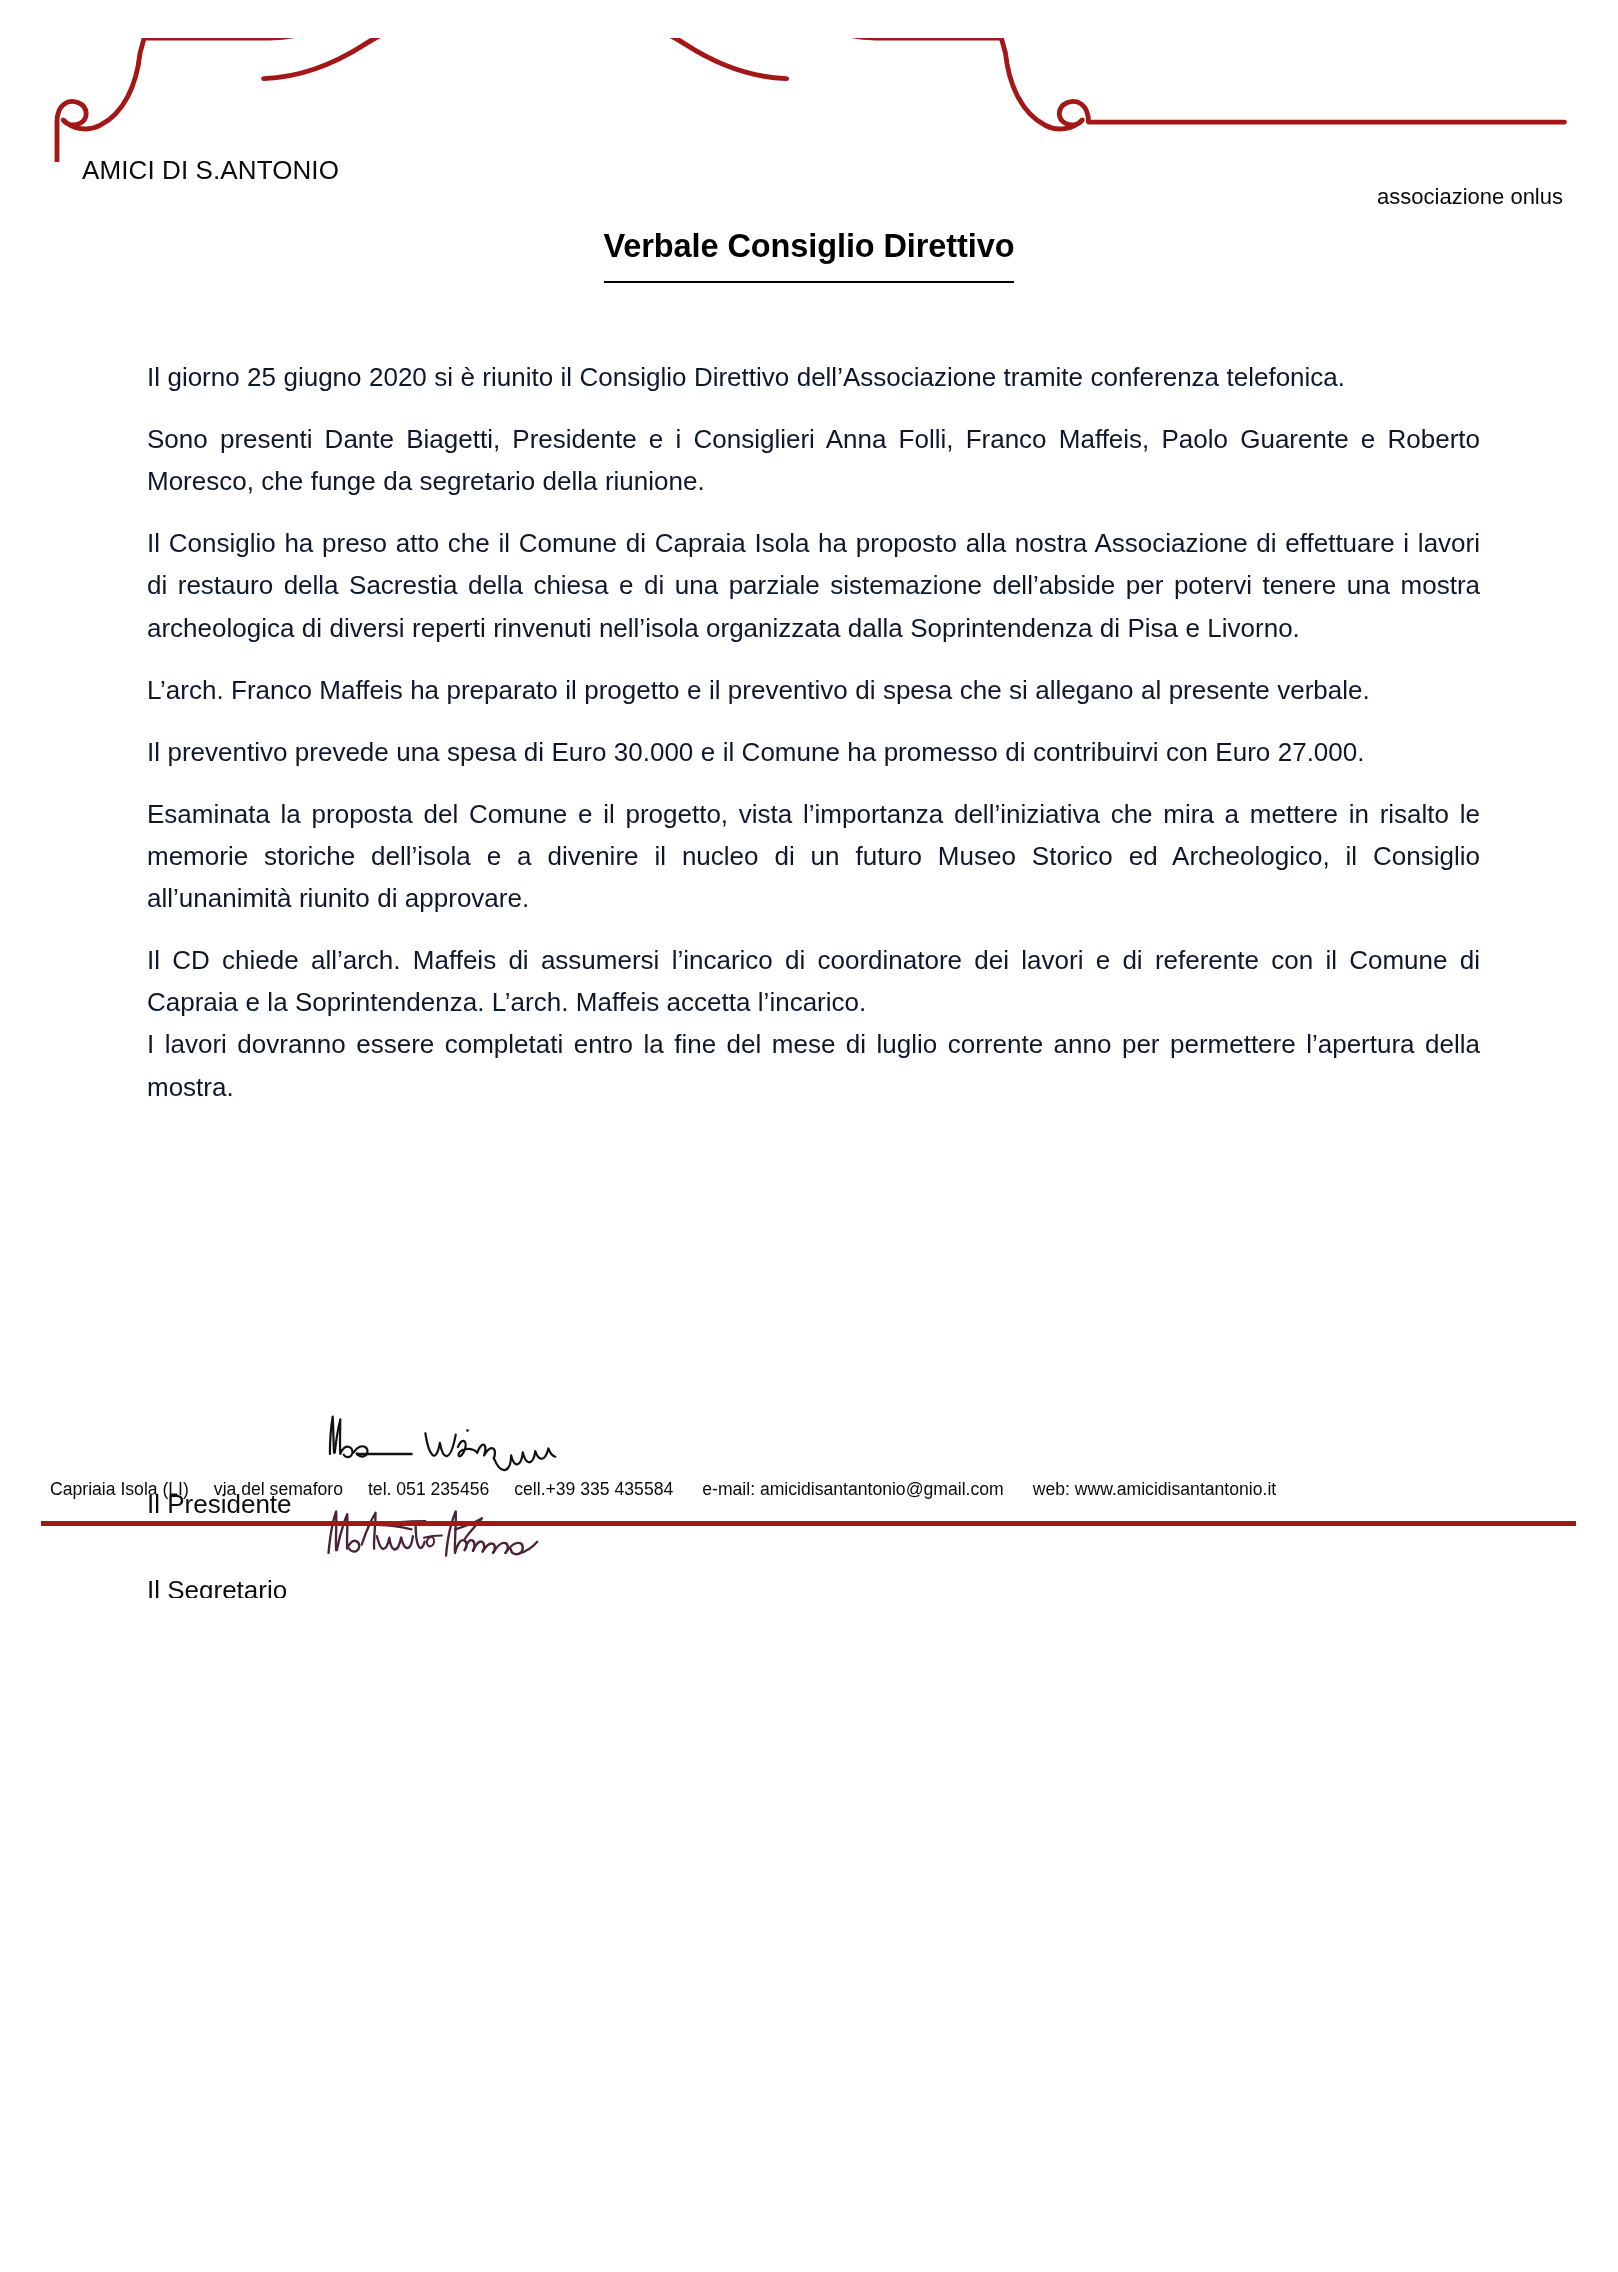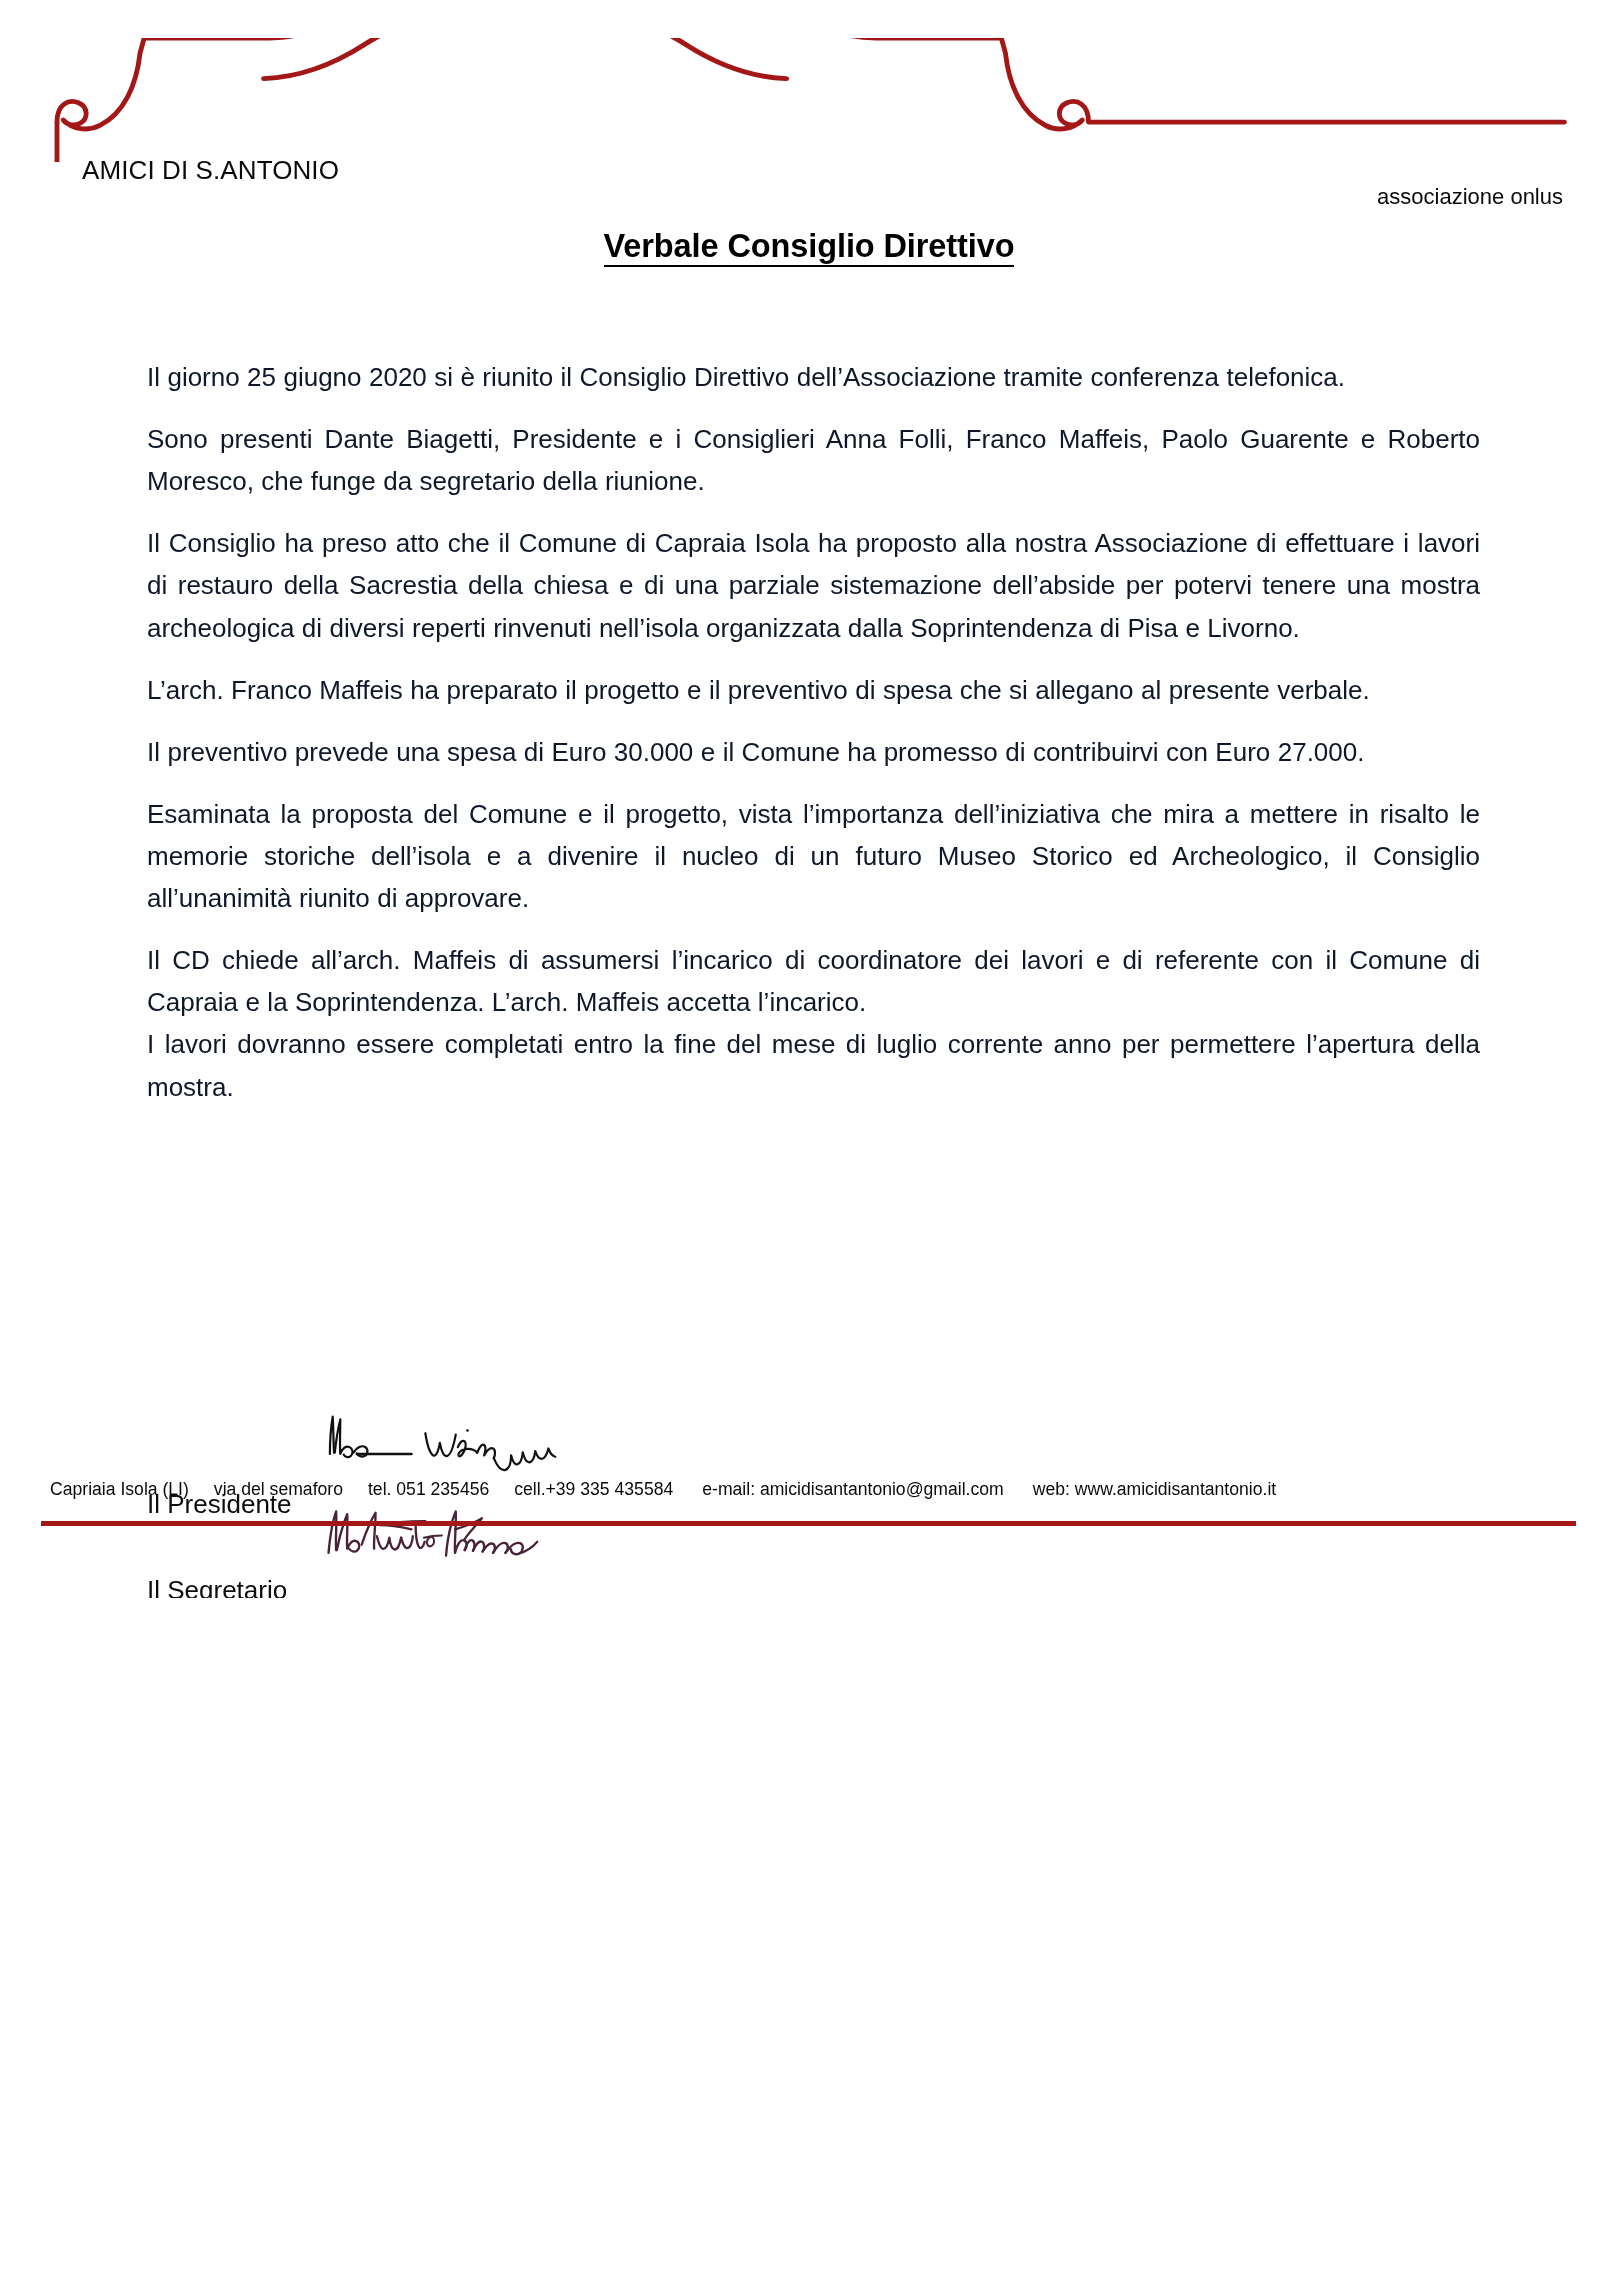--- a/index.html
+++ b/index.html
@@ -59,21 +59,21 @@
     left: 0;
     top: 228px;
     width: 1618px;
     text-align: center;
     font-size: 32.5px;
     font-weight: bold;
     letter-spacing: -0.1px;
   }
   #doc-title span {
     border-bottom: 2.8px solid #000;
-    padding-bottom: 1px;
+    padding-bottom: 17px;
   }
 
   
   #body-copy {
     position: absolute;
     left: 147px;
     top: 356px;
     width: 1333px;
   }
   .para {

